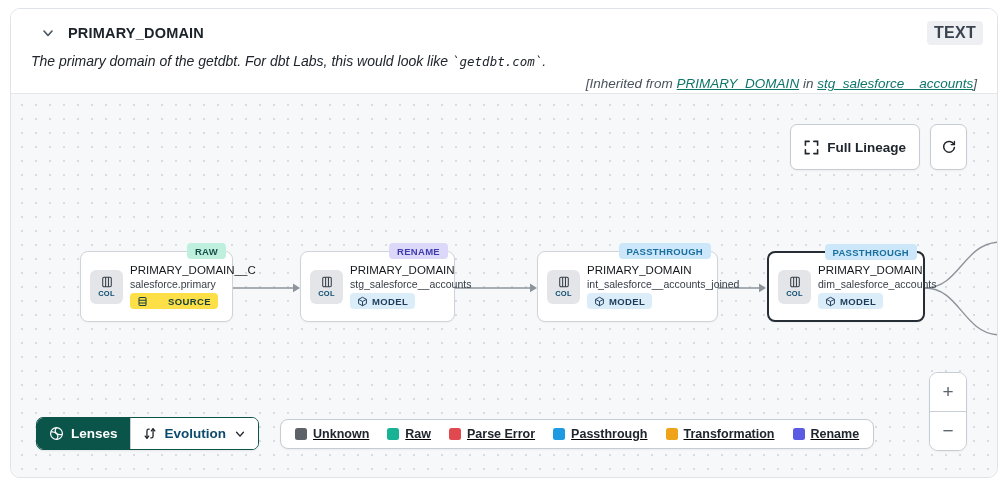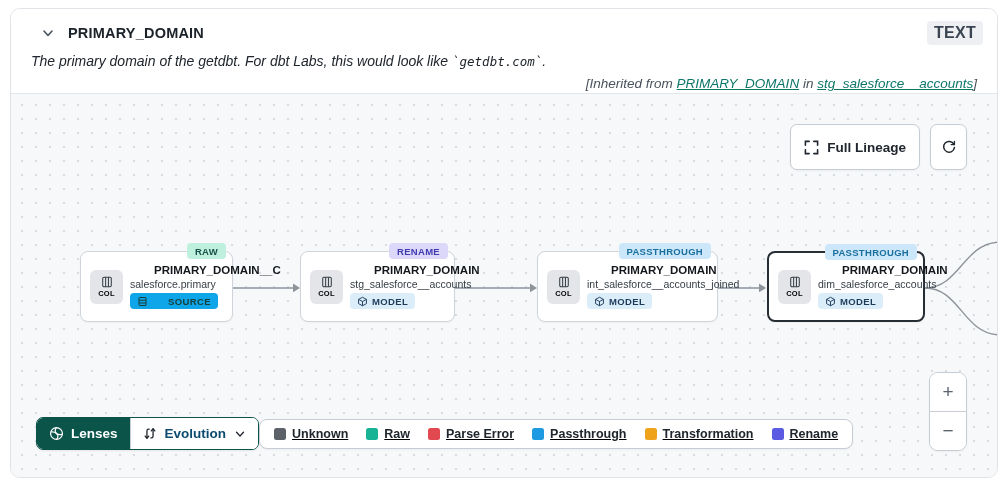--- a/index.html
+++ b/index.html
@@ -35,25 +35,25 @@
   .node {
     position:absolute; top:157px; height:71px; background:#fff;
     border:1px solid #cfd4da; border-radius:8px; cursor:pointer;
     display:flex; align-items:center; gap:7px; padding:0 8px 0 9px;
     box-shadow:0 1px 2px rgba(20,30,40,.04);
   }
   .node.selected { border:2px solid #272d34; }
   .col-box {
     flex:0 0 auto; width:33px; height:34px; background:#e3e5e9; border-radius:6px;
     display:flex; flex-direction:column; align-items:center; justify-content:center; gap:1px;
-    color:#000000;
+    color:#0c4a6e;
   }
   .col-box .col-label { font-size:7.5px; font-weight:700; letter-spacing:.3px; }
   .node-text { display:flex; flex-direction:column; gap:2px; min-width:0; }
-  .node-title { font-size:11.5px; font-weight:700; color:#14181d; white-space:nowrap;margin-left:24px; }
+  .node-title { font-size:11.5px; font-weight:400; color:#14181d; white-space:nowrap; }
   .node-sub { font-size:10.5px; color:#353d45; white-space:nowrap; }
   .res-badge {
     align-self:flex-start; display:flex; align-items:center; gap:4px; margin-top:1px;
     font-size:9.5px; font-weight:700; letter-spacing:.4px; padding:2.5px 7px; border-radius:4px;
   }
   .tag {
     position:absolute; top:-9px; right:6px; font-size:9.5px; font-weight:700; letter-spacing:.3px;
     padding:2.5px 8px; border-radius:4px; white-space:nowrap;
   }
 
@@ -69,21 +69,21 @@
   .zoom-ctrl {
     position:absolute; right:30px; bottom:26px; width:38px; background:#fff;
     border:1px solid #c6ccd3; border-radius:9px; overflow:hidden;
     box-shadow:0 1px 2px rgba(20,30,40,.05);
   }
   .zoom-btn { width:100%; height:38px; display:flex; align-items:center; justify-content:center;
     font-size:19px; color:#5c646d; cursor:pointer; background:#fff; }
   .zoom-div { height:1px; background:#c9ced5; }
 
   
-  .bottom-bar { position:absolute; left:25px; bottom:27px; display:flex; align-items:center; }
+  .bottom-bar { position:absolute; left:25px; bottom:27px; display:flex; gap:21px; align-items:center; }
   .lens-group { display:flex; border-radius:7px; overflow:hidden; box-shadow:0 1px 2px rgba(20,30,40,.08); border:1px solid #0b5449; }
   .lens-btn { display:flex; align-items:center; gap:7px; background:#0b5449; color:#fff;
     font-size:13.5px; font-weight:600; padding:0 12px; height:31px; cursor:pointer; }
   .evo-btn { display:flex; align-items:center; gap:8px; background:#fff; color:#0c4a6e;
     font-size:13.5px; font-weight:600; padding:0 12px; height:31px; cursor:pointer; border-left:1px solid #c6ccd3; }
   .legend {
     display:flex; align-items:center; gap:18px; background:#fff; border:1px solid #c6ccd3;
     border-radius:8px; height:30px; padding:0 14px; box-shadow:0 1px 2px rgba(20,30,40,.05);text-decoration:underline;
   }
   .legend-item { display:flex; align-items:center; gap:6px; font-size:12.5px; color:#20262d; font-weight:600; }
@@ -149,21 +149,21 @@
         <svg width="12" height="12" viewBox="0 0 14 14" fill="none" stroke="#343c44" stroke-width="1.2">
             <rect x="2" y="1.5" width="10" height="11" rx="1.5"></rect>
             <line x1="5.4" y1="1.5" x2="5.4" y2="12.5"></line>
             <line x1="8.7" y1="1.5" x2="8.7" y2="12.5"></line>
           </svg>
         <span class="col-label">COL</span>
       </div>
       <div class="node-text">
         <span class="node-title">PRIMARY_DOMAIN__C</span>
         <span class="node-sub">salesforce.primary</span>
-        <span class="res-badge" style="background-color: #0ea5e9; color: rgb(23, 64, 59); gap: 20px;">
+        <span class="res-badge" style="background-color: #fde047; color: rgb(23, 64, 59); gap: 20px;">
           <svg width="11" height="11" viewBox="0 0 14 14" fill="none" stroke="currentColor" stroke-width="1.3">
               <rect x="2.5" y="1.8" width="9" height="10.4" rx="1.4"></rect>
               <line x1="2.5" y1="5.3" x2="11.5" y2="5.3"></line>
               <line x1="2.5" y1="8.8" x2="11.5" y2="8.8"></line>
             </svg>
           <span>SOURCE</span>
         </span>
       </div>
     </div>
 

